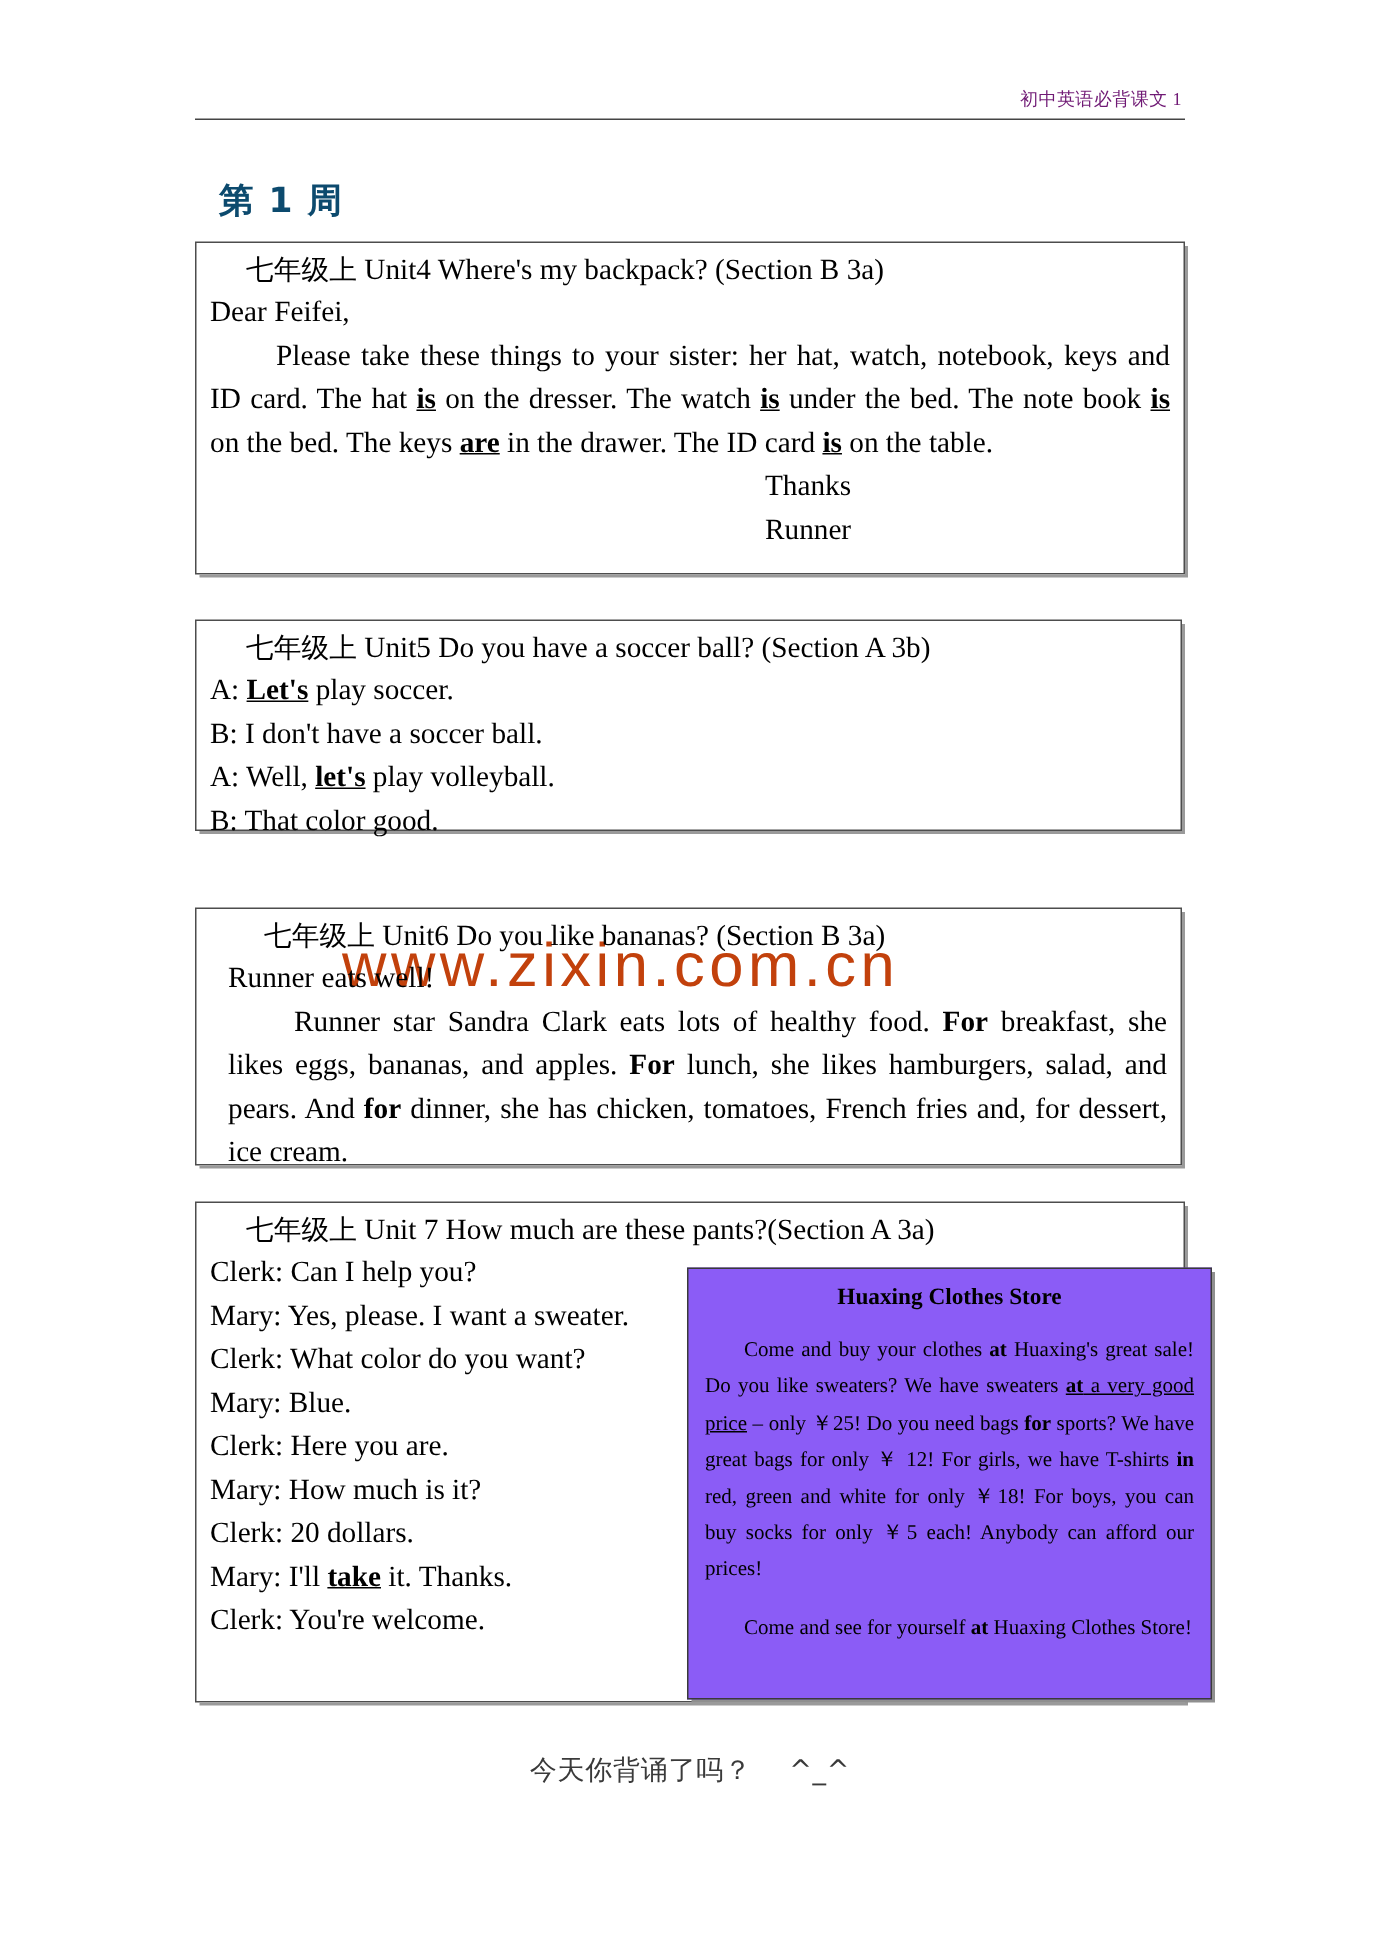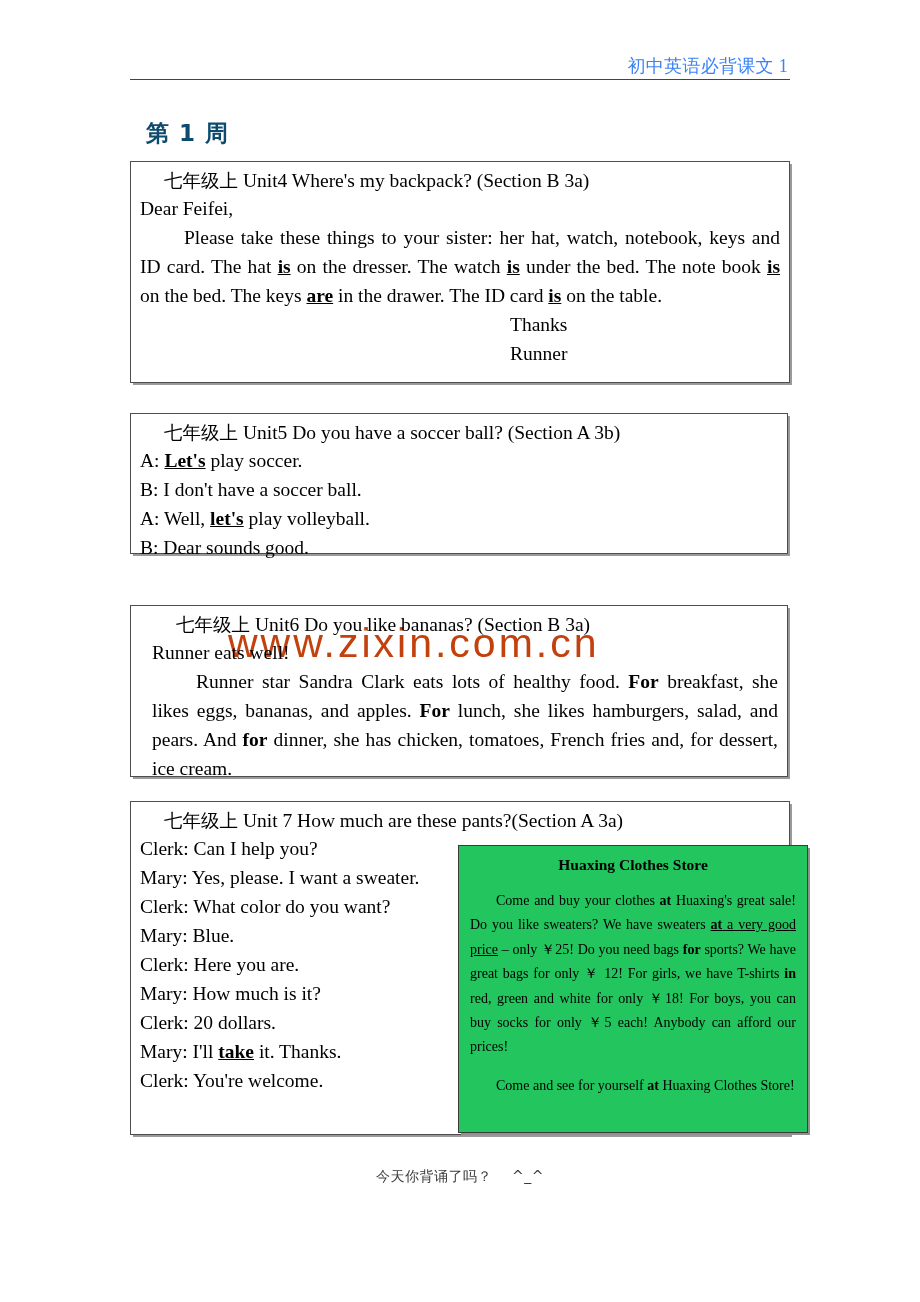--- a/index.html
+++ b/index.html
@@ -25,24 +25,24 @@
 
   
   .header-area {
     position: absolute;
     left: 130px;
     top: 56px;
     width: 660px;
   }
   .header-text {
     text-align: right;
-    font-size: 18px;
+    font-size: 12px;
     line-height: 20px;
     letter-spacing: 0.3px;
-    color: #3b82f6;
+    color: #701a75;
     padding-right: 2px;
     white-space: pre;
   }
   .header-rule {
     margin-top: 3px;
     border-bottom: 1.6px solid #444444;
     width: 100%;
   }
 
   
@@ -132,21 +132,21 @@
 
   
   #ad-box {
     position: absolute;
     left: 458px;
     top: 845px;
     width: 350px;
     height: 288px;
     box-sizing: border-box;
     border: 1.1px solid #3a3a3a;
-    background: #22c55e;
+    background: #8b5cf6;
     box-shadow: 2.5px 2.5px 0 -0.5px #8f8f8f;
     z-index: 3;
   }
   #ad-box .ad-inner {
     padding: 8px 11px 6px 11px;
   }
   .ad-title {
     text-align: center;
     font-size: 15.5px;
     font-weight: bold;
@@ -168,21 +168,21 @@
   }
 
   
   .footer {
     position: absolute;
     left: 0;
     top: 1168px;
     width: 920px;
     text-align: center;
     font-family: "DejaVu Sans", "Liberation Sans", sans-serif;
-    font-size: 14px;
+    font-size: 18px;
     color: #3a3a3a;
     letter-spacing: 0.5px;
     white-space: pre;
   }
 </style>
 </head>
 <body>
 
 <div class="page">
 
@@ -211,21 +211,21 @@
   <div class="lesson-box" id="box2">
     <div class="lesson-inner">
       <div class="lesson-title">
         <span class="cn">七年级上</span>
         <span>Unit5 Do you have a soccer ball? (Section A 3b)</span>
       </div>
       <div>
           <div class="body-line">A: <b class="u">Let's</b> play soccer.</div>
           <div class="body-line">B: I don't have a soccer ball.</div>
           <div class="body-line">A: Well, <b class="u">let's</b> play volleyball.</div>
-          <div class="body-line">B: Dear sounds good.</div>
+          <div class="body-line">B: That color good.</div>
         </div>
     </div>
   </div>
 
   <div class="lesson-box" id="box3">
     <div class="lesson-inner">
       <div class="lesson-title">
         <span class="cn">七年级上</span>
         <span>Unit6 Do you like bananas? (Section B 3a)</span>
       </div>

